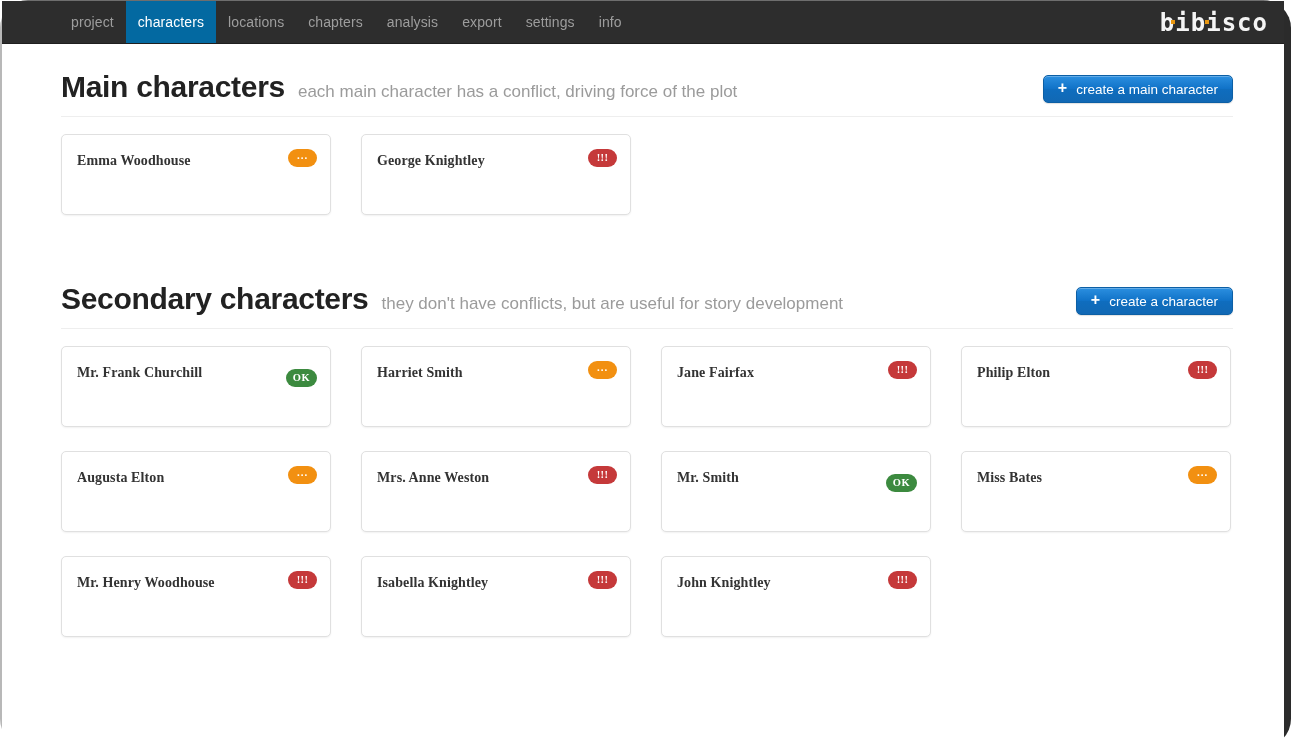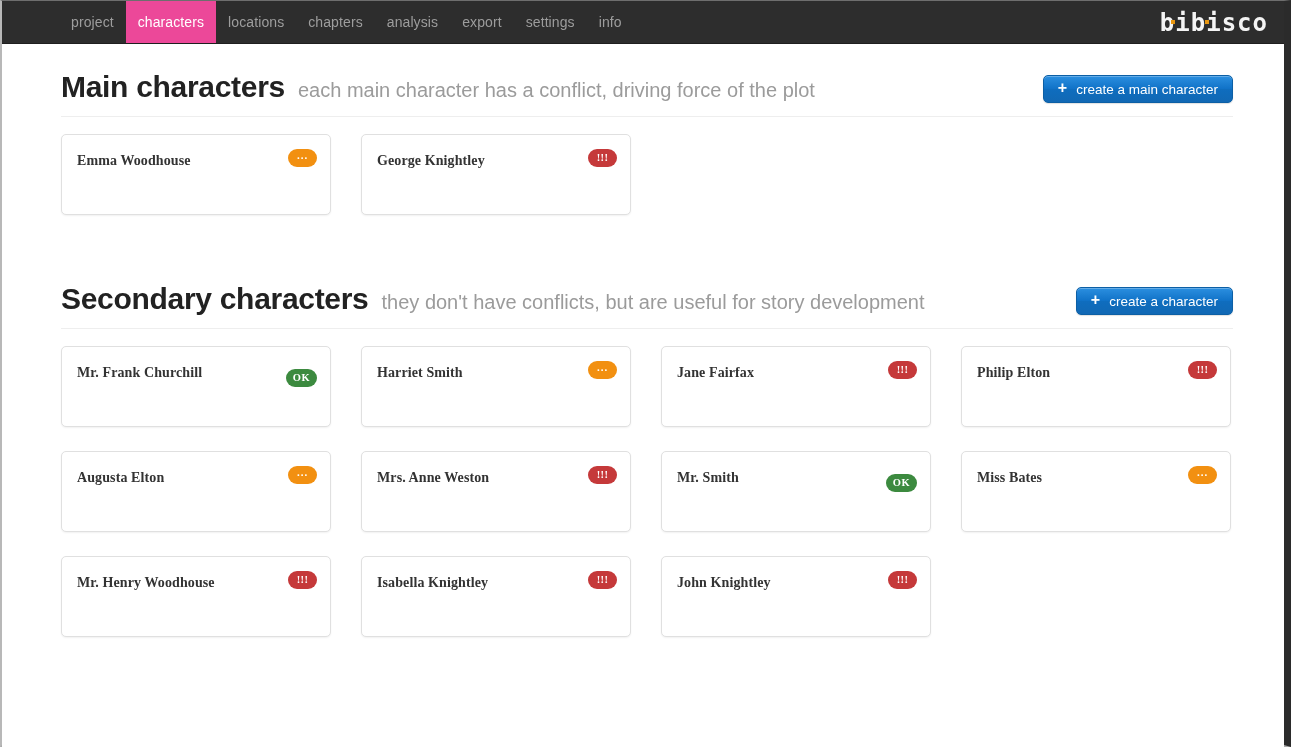--- a/index.html
+++ b/index.html
@@ -16,20 +16,21 @@
   
   #window-frame {
     position: relative;
     width: 1291px;
     height: 747px;
     background: #fdfdfd;
     border-left: 2px solid #b8b8b8;
     border-right: 7px solid #2b2b2b;
     border-bottom: 2px solid #aaaaaa;
     border-top: 1px solid #6e6e6e;
+    border-radius: 28px;
   }
 
   
   #navbar {
     position: relative;
     height: 43px;
     background: #2d2d2d;
     display: flex;
     align-items: stretch;
     border-bottom: 1px solid #1f1f1f;
@@ -44,21 +45,21 @@
     align-items: center;
     padding: 0 12px;
     font-size: 14px;
     color: #9d9d9d;
     letter-spacing: 0.1px;
     cursor: pointer;
     white-space: nowrap;
     user-select: none;
   }
   .nav-item.active {
-    background: #ec4899;
+    background: #0369a1;
     color: #ffffff;
   }
   #brand {
     position: absolute;
     right: 16px;
     top: 0;
     height: 43px;
     display: flex;
     align-items: center;
     font-family: "DejaVu Sans Mono", monospace;
@@ -101,21 +102,21 @@
     min-height: 44px;
   }
   .section-title {
     font-size: 30px;
     font-weight: bold;
     color: #222222;
     letter-spacing: -0.3px;
     white-space: nowrap;
   }
   .section-subtitle {
-    font-size: 20px;
+    font-size: 17px;
     color: #9b9b9b;
     margin-left: 13px;
     white-space: nowrap;
   }
 
   .create-btn {
     position: absolute;
     right: 0;
     bottom: 13px;
     display: inline-flex;

